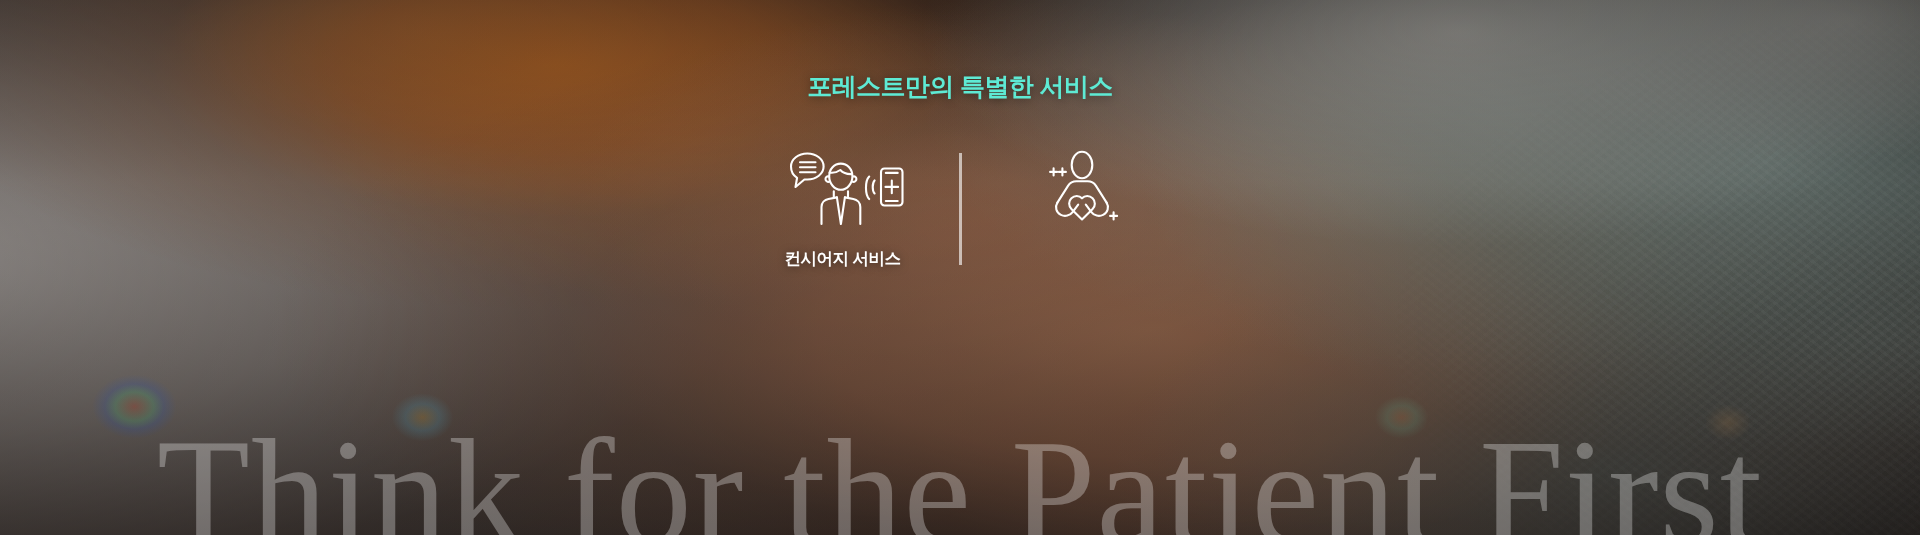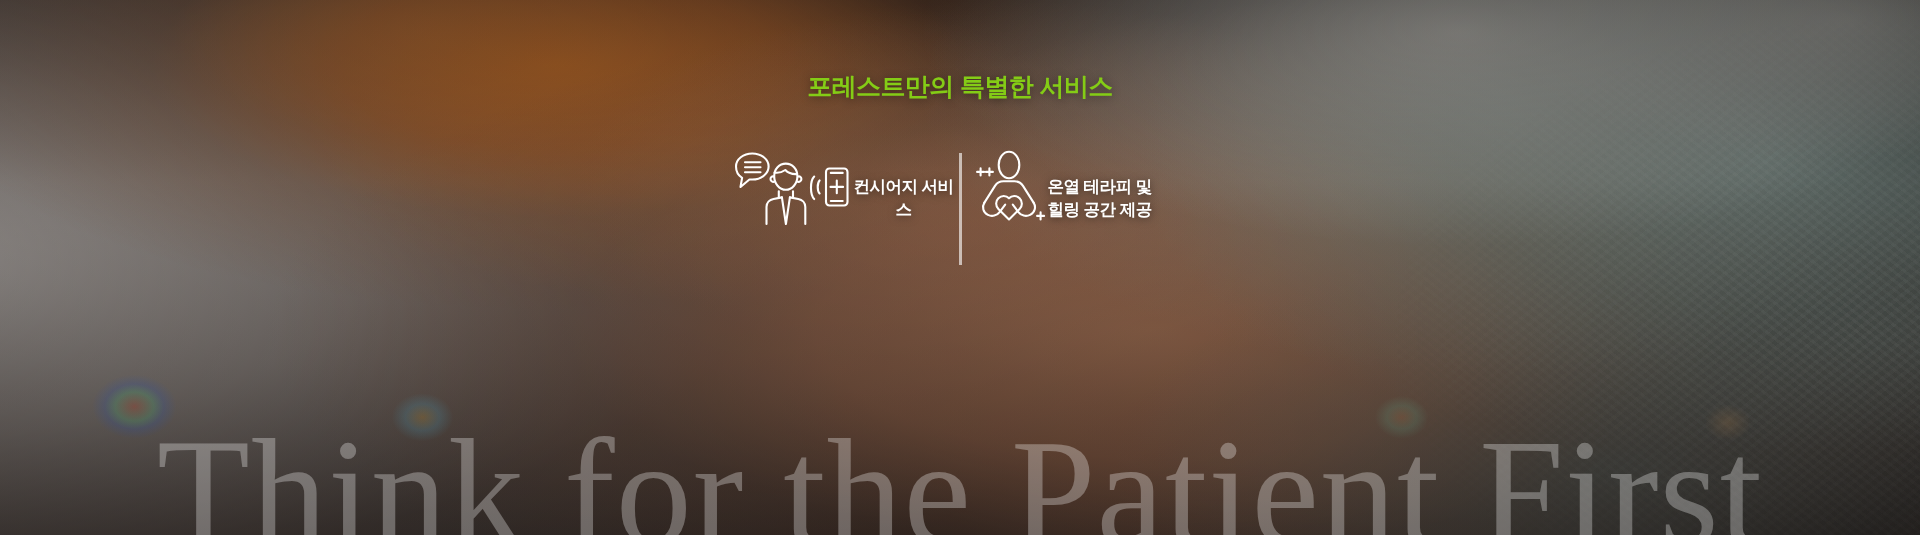--- a/index.html
+++ b/index.html
@@ -115,36 +115,36 @@
     display: flex;
     flex-direction: column;
     align-items: center;
   }
 
   #heading {
     margin-top: 70px;
     font-size: 25px;
     font-weight: 700;
     letter-spacing: -0.6px;
-    color: #84cc16;
+    color: #5eead4;
     text-shadow: 0 1px 10px rgba(0,0,0,.45);
     white-space: nowrap;
   }
 
   #services {
     margin-top: 46px;
     display: flex;
     align-items: flex-start;
     justify-content: center;
   }
 
   .service {
     width: 232px;
     display: flex;
-    flex-direction: row;
+    flex-direction: column;
     align-items: center;
     text-decoration: none;
   }
 
   .svc-icon {
     height: 76px;
     display: flex;
     align-items: center;
     justify-content: center;
   }
@@ -243,19 +243,17 @@
             <path d="M71.6 53.6c2.8 4.4 1.2 10-3.5 12.3-4.1 2-9 .8-11.7-2.8l-5.6-7.5"></path>
 
             <path d="M47 70.4 36.4 60c-3-3-3-7.8 0-10.7 3-3 7.8-3 10.6 0 2.8-3 7.6-3 10.6 0 3 3 3 7.8 0 10.7z"></path>
 
             <path d="M18.6 19.4v7M15.1 22.9h7"></path>
             <path d="M27.4 19.4v7M23.9 22.9h7"></path>
 
             <path d="M78.6 63.4v7M75.1 66.9h7"></path>
           </svg>
         </span>
-        <span class="svc-label">온열 테라피 및
-힐링 공간 제공</span>
       </a>
 
     </div>
   </div>
 </div>
 
 </body></html>

